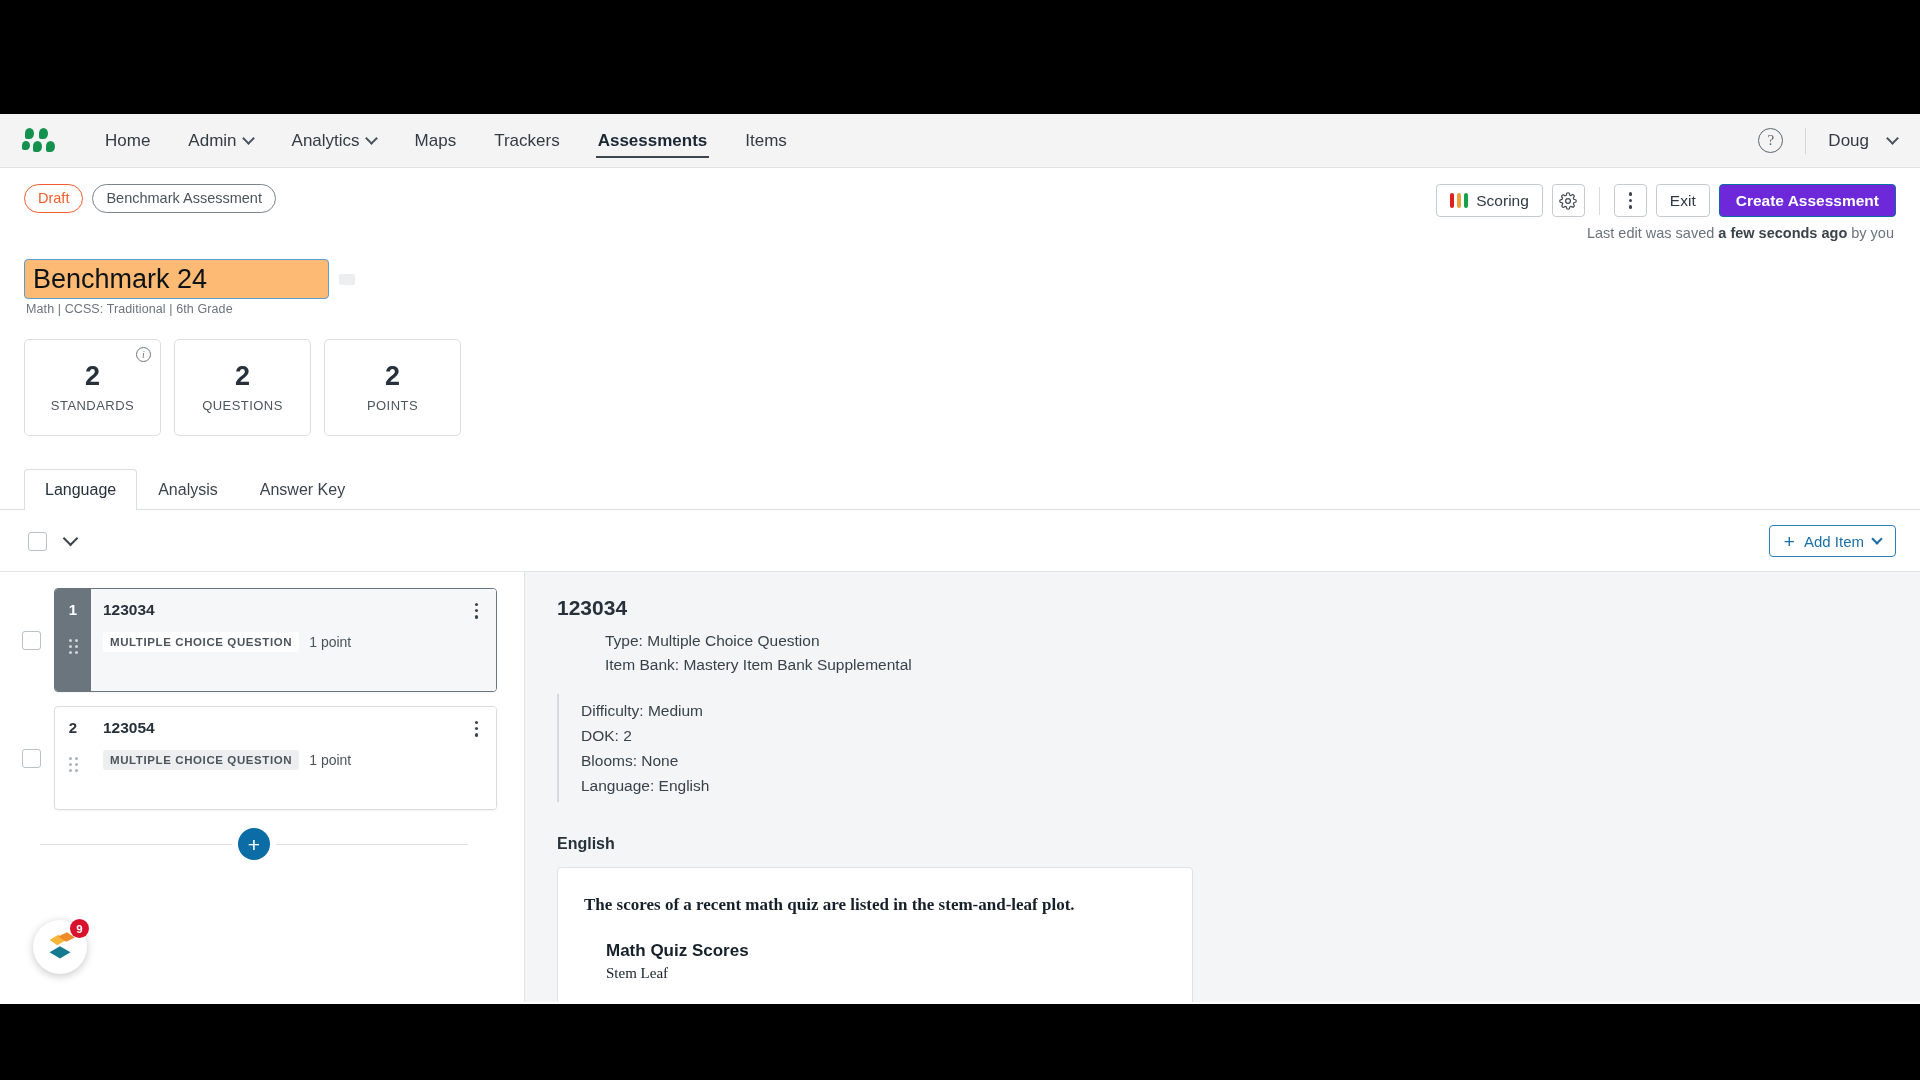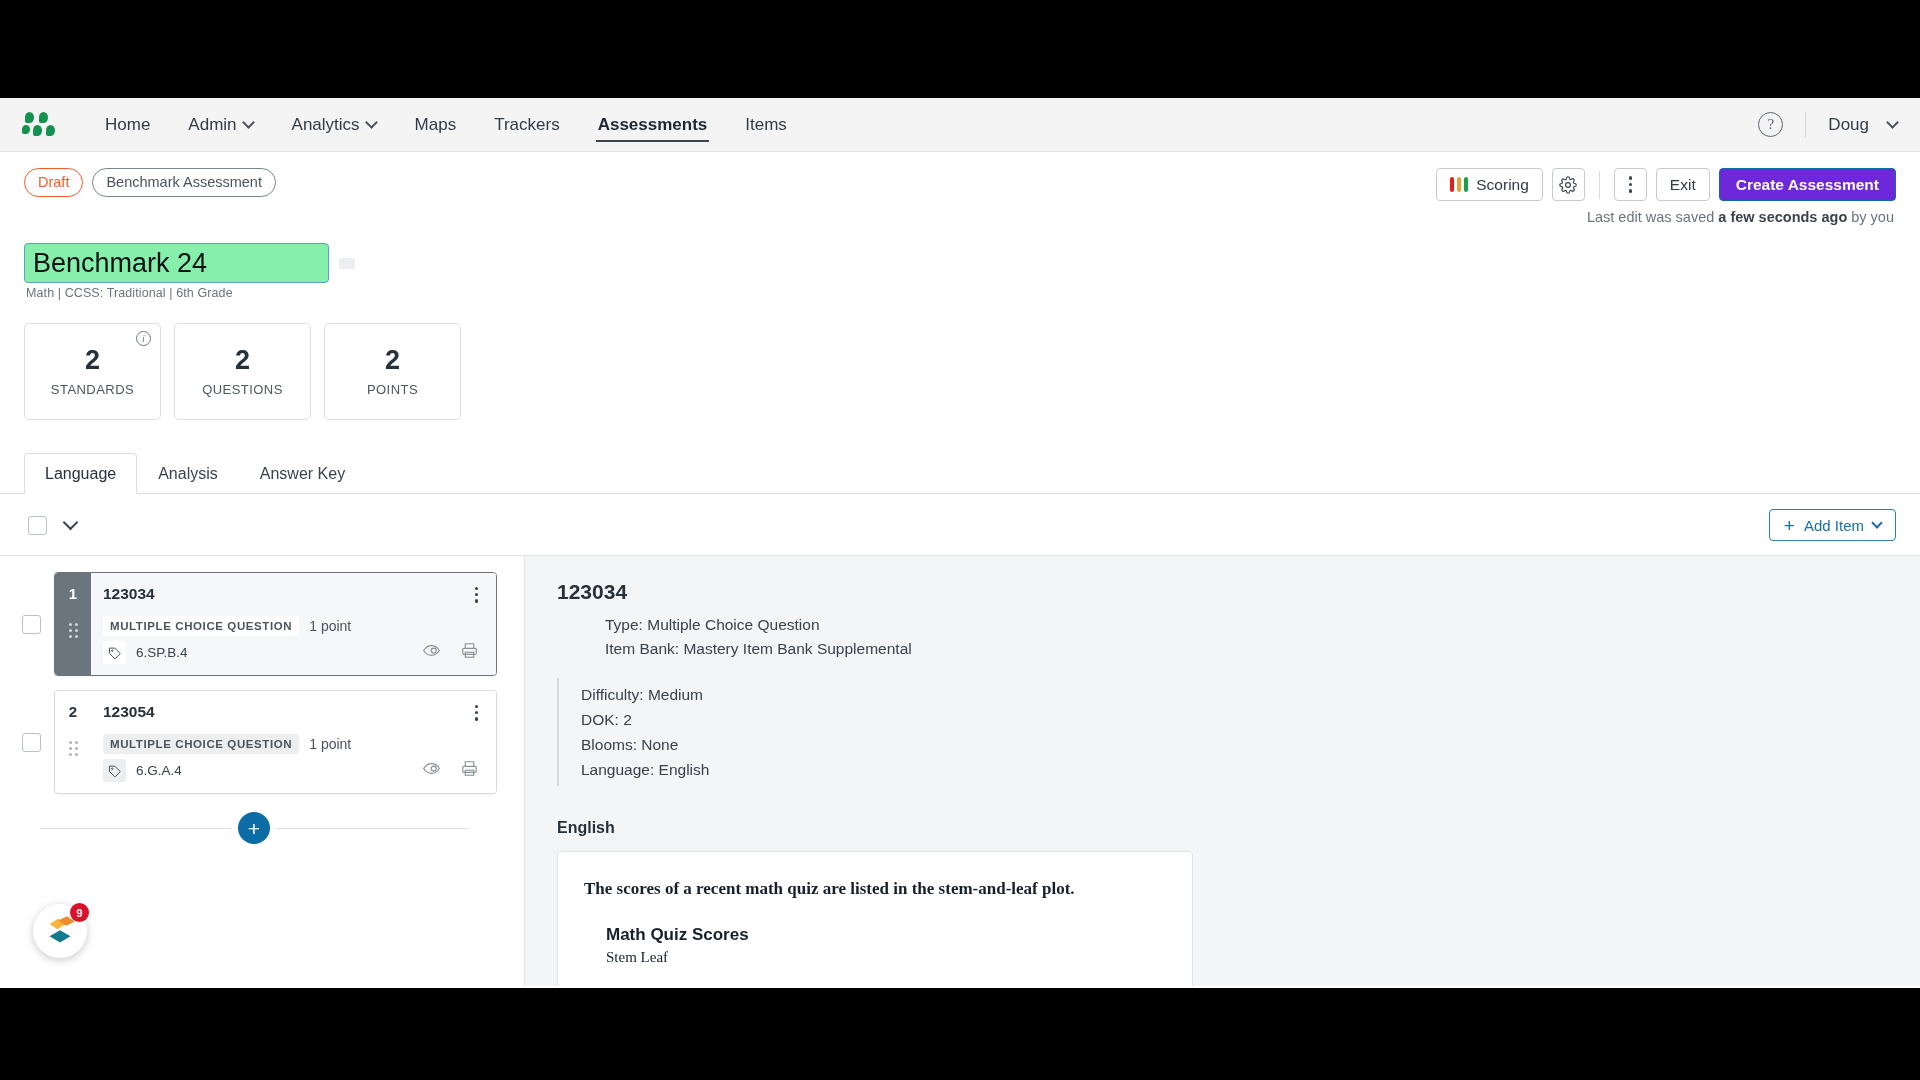--- a/index.html
+++ b/index.html
@@ -3,21 +3,21 @@
 <meta charset="utf-8">
 <style>
   * { box-sizing: border-box; margin: 0; padding: 0; }
   html, body {
     width: 1920px; height: 1080px;
     background: #000; overflow: hidden;
     font-family: "Liberation Sans", sans-serif;
     -webkit-font-smoothing: antialiased;
   }
   .viewport {
-    position: absolute; left: 0; top: 98px;
+    position: absolute; left: 0; top: 114px;
     width: 1920px; height: 890px;
     background: #ffffff; overflow: hidden;
   }
 
   
   .navbar {
     height: 54px; background: #f4f4f5;
     border-bottom: 1px solid #dfe1e3;
     display: flex; align-items: center;
     padding: 0 22px 0 22px;
@@ -86,21 +86,21 @@
     text-align:right; font-size:14.5px; color:#6a737c;
     padding: 8px 26px 0 0;
   }
   .saved-note b { color:#3a434c; }
 
   
   .title-wrap { padding: 18px 24px 0 24px; display:flex; align-items:center; gap: 10px;}
   .title-input {
     width: 305px; height: 40px; border: 1.6px solid #5a9fd4; border-radius: 4px;
     font-size: 27px; color:#0d1216; padding: 0 8px;
-    font-family: "Liberation Sans", sans-serif; outline: none; background:#86efac;
+    font-family: "Liberation Sans", sans-serif; outline: none; background:#fdba74;
   }
   .title-ghost { width: 16px; height: 11px; background:#eceef0; border-radius:2px; }
   .subtitle { padding: 3px 0 0 26px; font-size: 12.5px; color:#6b747d; letter-spacing:.1px;}
 
   
   .stats { display:flex; gap: 13px; padding: 23px 24px 0 24px; }
   .stat {
     width: 137px; height: 97px; background:#fff;
     border:1px solid #dcdfe2; border-radius: 5px;
     display:flex; flex-direction:column; align-items:center; justify-content:center;
@@ -384,44 +384,20 @@
               <div class="card-kebab">
                   <s></s>
                   <s></s>
                   <s></s>
                 </div>
             </div>
             <div class="meta-row">
               <span class="qtype">MULTIPLE CHOICE QUESTION</span>
               <span class="points">1 point</span>
             </div>
-            <div class="card-foot">
-              <span class="tagbox">
-                <svg width="14" height="14" viewBox="0 0 24 24" fill="none" stroke="#4b545c" stroke-width="1.7">
-                  <path d="M20.6 13.6 12 22.2l-9.5-9.5V3.6h9.1l9 9z"></path>
-                  <circle cx="7.4" cy="8.1" r="1.3"></circle>
-                </svg>
-              </span>
-              <span class="std">6.SP.B.4</span>
-              <span class="foot-icons">
-                <span>
-                  <svg width="19" height="15" viewBox="0 0 24 20" fill="none" stroke="#8a9299" stroke-width="1.6">
-                    <path d="M1.5 10S5.5 3.5 12 3.5 22.5 10 22.5 10 18.5 16.5 12 16.5 1.5 10 1.5 10z"></path>
-                    <circle cx="15" cy="10" r="3.3"></circle>
-                  </svg>
-                </span>
-                <span>
-                  <svg width="17" height="17" viewBox="0 0 24 24" fill="none" stroke="#8a9299" stroke-width="1.6">
-                    <path d="M6 9V2.5h12V9"></path>
-                      <rect x="2.5" y="9" width="19" height="8.5" rx="1.5"></rect>
-                    <rect x="6" y="14.5" width="12" height="7"></rect>
-                  </svg>
-                </span>
-              </span>
-            </div>
           </div>
         </div>
       </div>
 
       <div class="item-row">
         <div class="item-chk"></div>
         <div class="card">
           <div class="grip-col">
             <div class="grip-num">2</div>
             <div class="grip-dots">
@@ -438,44 +414,20 @@
               <div class="card-id">123054</div>
               <div class="card-kebab">
                   <s></s>
                   <s></s>
                   <s></s>
                 </div>
             </div>
             <div class="meta-row">
               <span class="qtype">MULTIPLE CHOICE QUESTION</span>
               <span class="points">1 point</span>
-            </div>
-            <div class="card-foot">
-              <span class="tagbox">
-                <svg width="14" height="14" viewBox="0 0 24 24" fill="none" stroke="#4b545c" stroke-width="1.7">
-                  <path d="M20.6 13.6 12 22.2l-9.5-9.5V3.6h9.1l9 9z"></path>
-                  <circle cx="7.4" cy="8.1" r="1.3"></circle>
-                </svg>
-              </span>
-              <span class="std">6.G.A.4</span>
-              <span class="foot-icons">
-                <span>
-                  <svg width="19" height="15" viewBox="0 0 24 20" fill="none" stroke="#8a9299" stroke-width="1.6">
-                    <path d="M1.5 10S5.5 3.5 12 3.5 22.5 10 22.5 10 18.5 16.5 12 16.5 1.5 10 1.5 10z"></path>
-                    <circle cx="15" cy="10" r="3.3"></circle>
-                  </svg>
-                </span>
-                <span>
-                  <svg width="17" height="17" viewBox="0 0 24 24" fill="none" stroke="#8a9299" stroke-width="1.6">
-                    <path d="M6 9V2.5h12V9"></path>
-                      <rect x="2.5" y="9" width="19" height="8.5" rx="1.5"></rect>
-                    <rect x="6" y="14.5" width="12" height="7"></rect>
-                  </svg>
-                </span>
-              </span>
             </div>
           </div>
         </div>
       </div>
 
       <div class="plus-row">
         <div class="plus-line"></div>
         <div class="plus-fab">+</div>
         <div class="plus-line"></div>
       </div>

